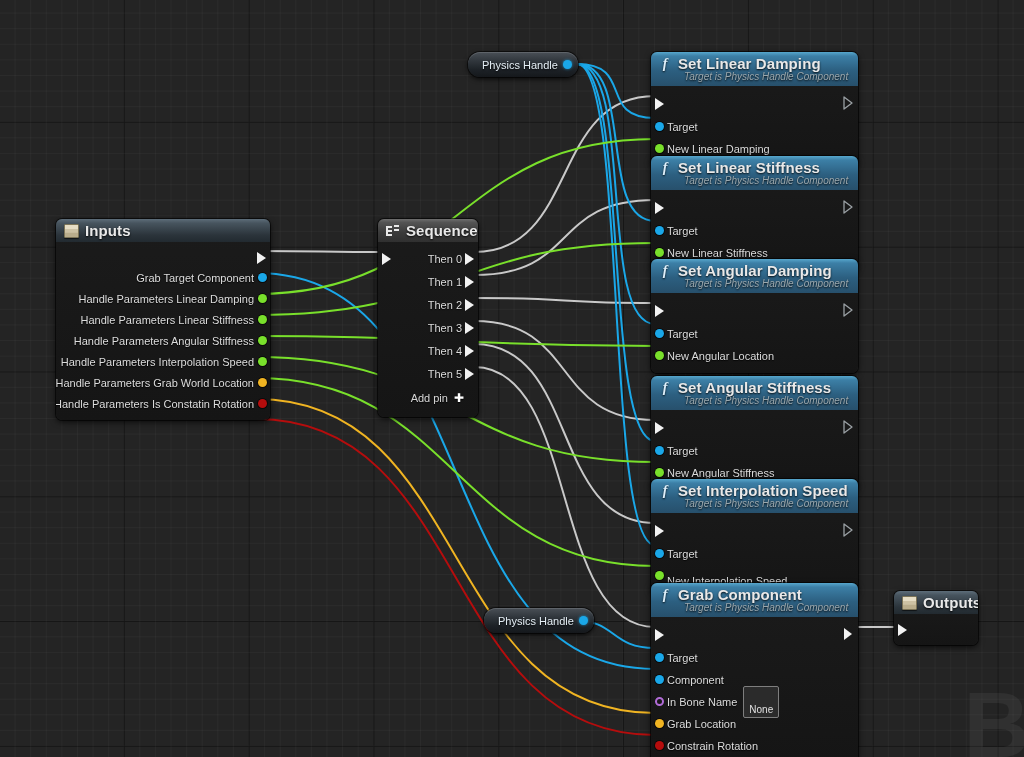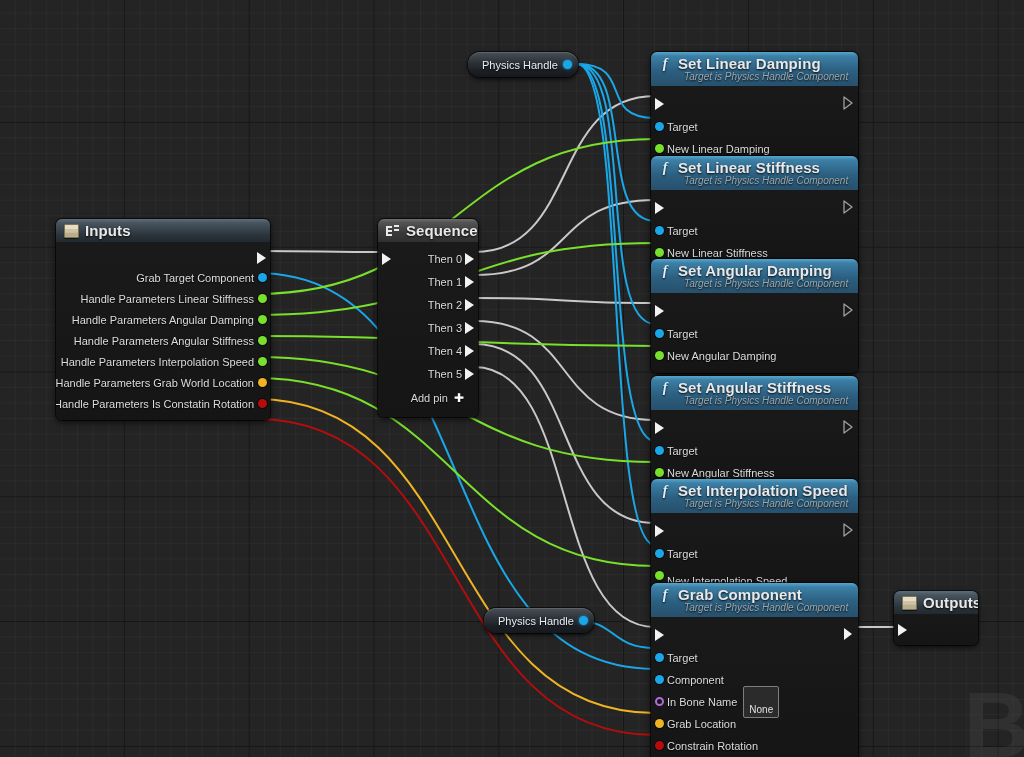--- a/index.html
+++ b/index.html
@@ -124,25 +124,25 @@
         </div>
         <div class="nbody">
           <div class="prow right">
             <div class="pin exec filled" style="right: 4px; top: 6px;"></div>
           </div>
           <div class="prow right">
             <span class="plabel">Grab Target Component</span>
             <div class="pin data" style="background: rgb(26, 167, 232); right: 3px; top: 6px;"></div>
           </div>
           <div class="prow right">
+            <span class="plabel">Handle Parameters Linear Damping</span>
+            <div class="pin data" style="background: rgb(121, 224, 43); right: 3px; top: 6px;"></div>
+          </div>
+          <div class="prow right">
             <span class="plabel">Handle Parameters Linear Stiffness</span>
-            <div class="pin data" style="background: rgb(121, 224, 43); right: 3px; top: 6px;"></div>
-          </div>
-          <div class="prow right">
-            <span class="plabel">Handle Parameters Angular Damping</span>
             <div class="pin data" style="background: rgb(121, 224, 43); right: 3px; top: 6px;"></div>
           </div>
           <div class="prow right">
             <span class="plabel">Handle Parameters Angular Stiffness</span>
             <div class="pin data" style="background: rgb(121, 224, 43); right: 3px; top: 6px;"></div>
           </div>
           <div class="prow right">
             <span class="plabel">Handle Parameters Interpolation Speed</span>
             <div class="pin data" style="background: rgb(121, 224, 43); right: 3px; top: 6px;"></div>
           </div>
@@ -264,21 +264,21 @@
             <div style="position: absolute; right: 4px; top: 4px; width: 11px; height: 14px;"><svg width="11" height="14" viewBox="0 0 11 14">
                 <path d="M1 1 L9 7 L1 13 Z" fill="none" stroke="#9aa0a4" stroke-width="1.3" stroke-linejoin="round"></path>
               </svg></div>
           </div>
           <div class="prow left" style="height: 22px;">
             <div class="pin data" style="background: rgb(26, 167, 232); left: 4px; top: 6px;"></div>
             <span class="plabel">Target</span>
           </div>
           <div class="prow left" style="height: 22px;">
             <div class="pin data" style="background: rgb(121, 224, 43); left: 4px; top: 6px;"></div>
-            <span class="plabel">New Angular Damping</span>
+            <span class="plabel">New Angular Location</span>
           </div>
         </div>
       </div>
       <div class="node" style="left: 651px; top: 376px; width: 207px;">
         <div class="fnhead">
           <div class="row1">
             <div class="ficon">f</div>
             <div class="ntitle">Set Angular Stiffness</div>
           </div>
           <div class="nsub">Target is Physics Handle Component</div>

